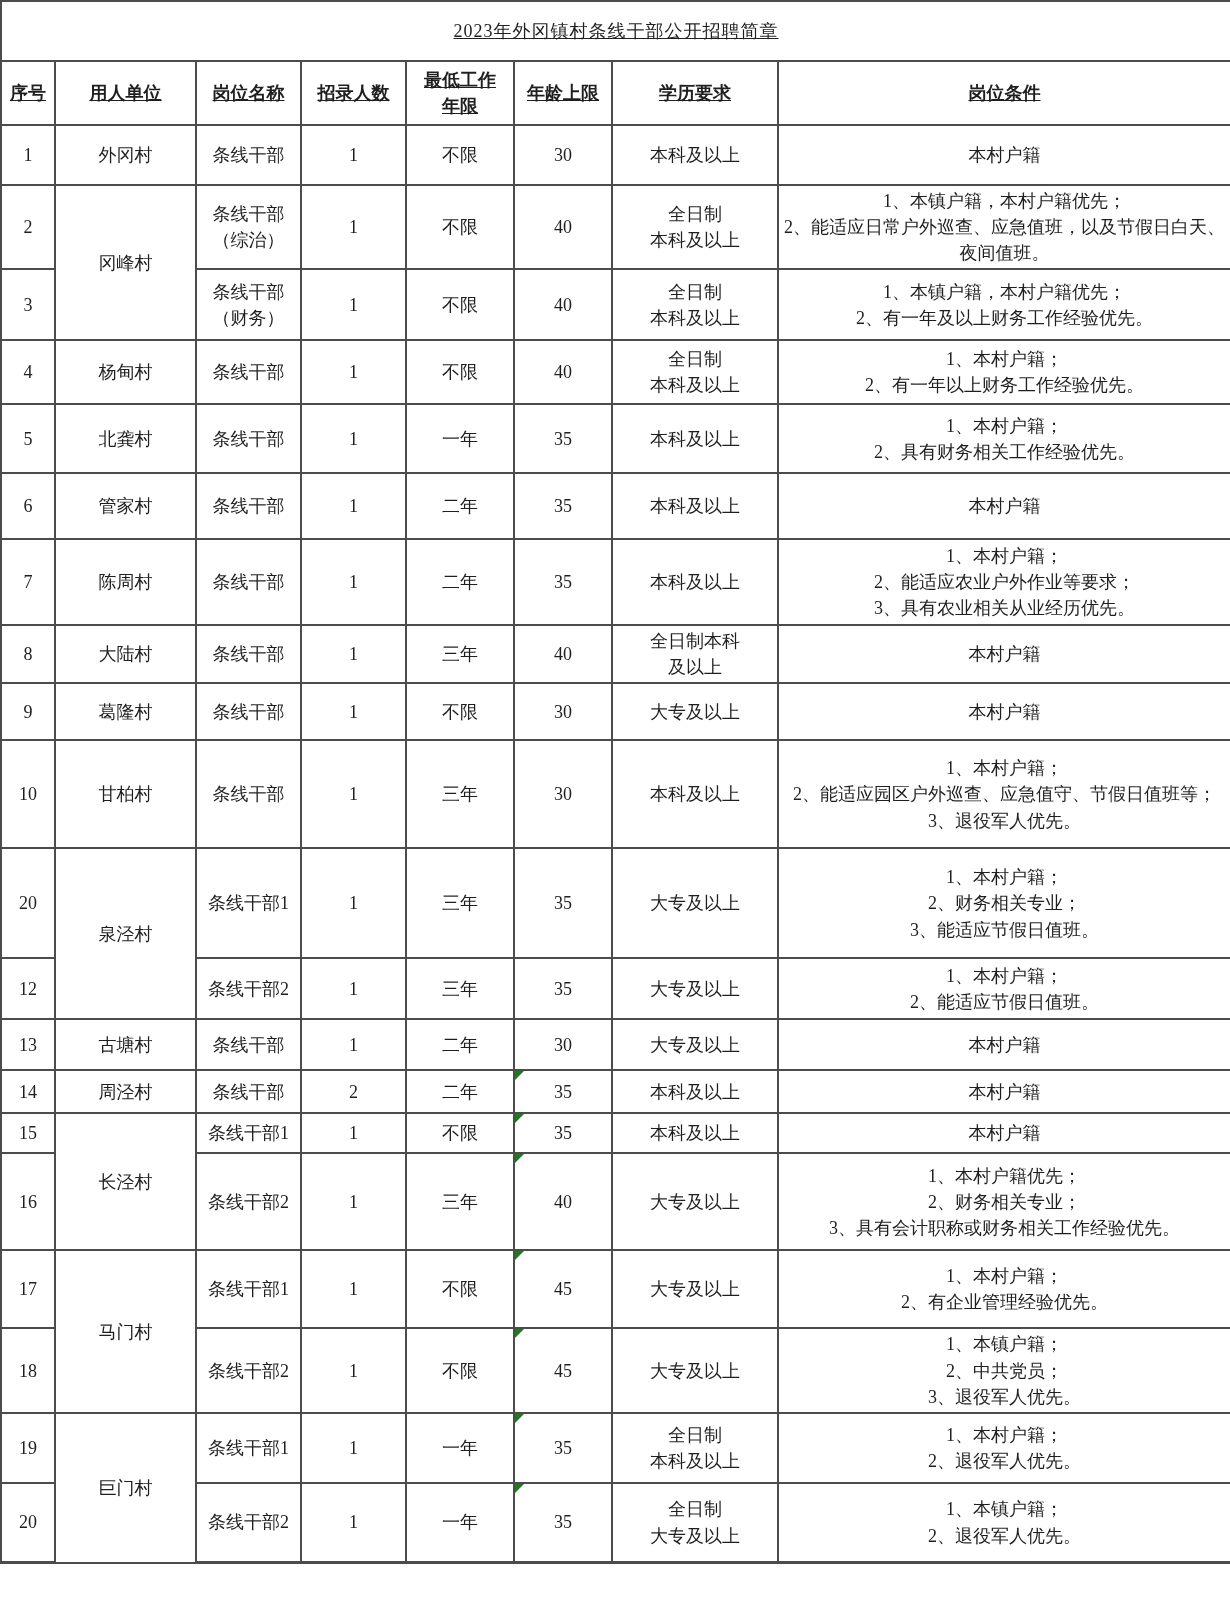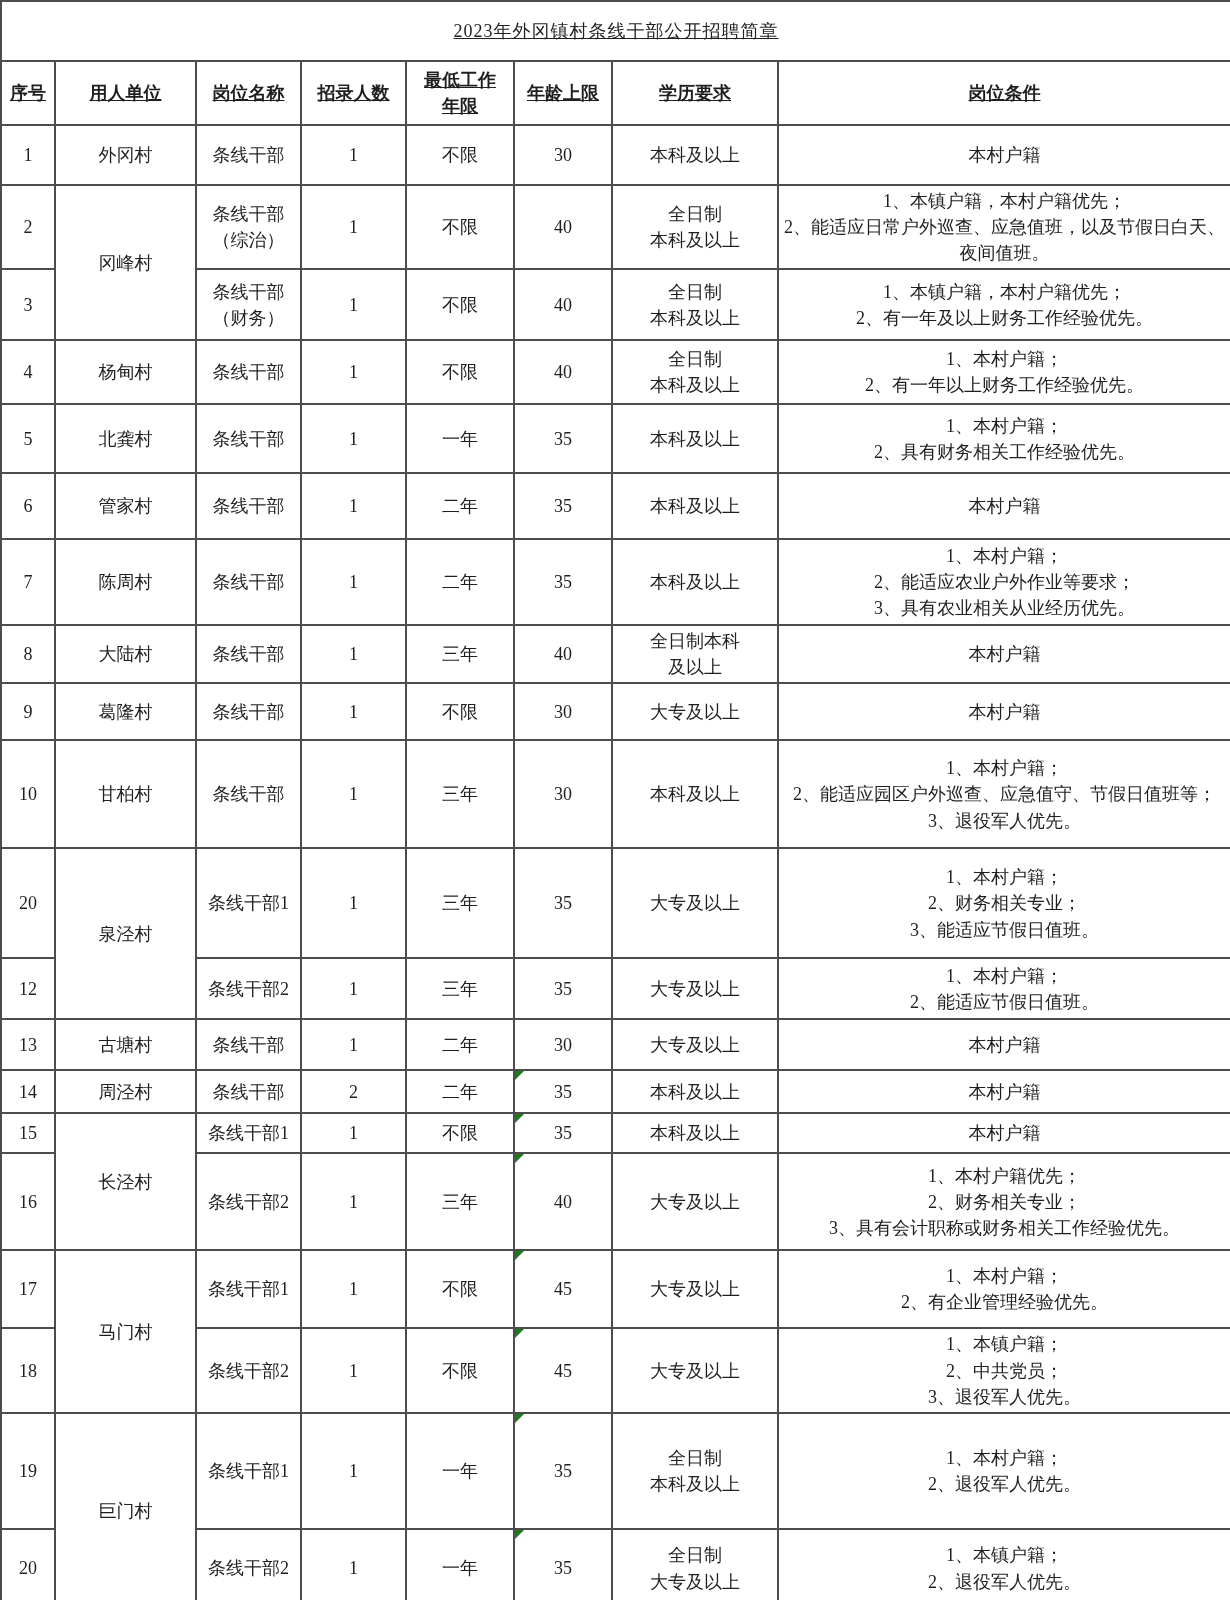--- a/index.html
+++ b/index.html
@@ -282,21 +282,21 @@
           <td>18</td>
           <td>条线干部2</td>
           <td>1</td>
           <td>不限</td>
           <td>45<span class="corner-flag"></span></td>
           <td>大专及以上</td>
           <td class="conditions">1、本镇户籍；
 2、中共党员；
 3、退役军人优先。</td>
         </tr>
-        <tr style="height: 116px;">
+        <tr style="height: 70px;">
           <td>19</td>
           <td rowspan="2">巨门村</td>
           <td>条线干部1</td>
           <td>1</td>
           <td>一年</td>
           <td>35<span class="corner-flag"></span></td>
           <td>全日制
 本科及以上</td>
           <td class="conditions">1、本村户籍；
 2、退役军人优先。</td>

